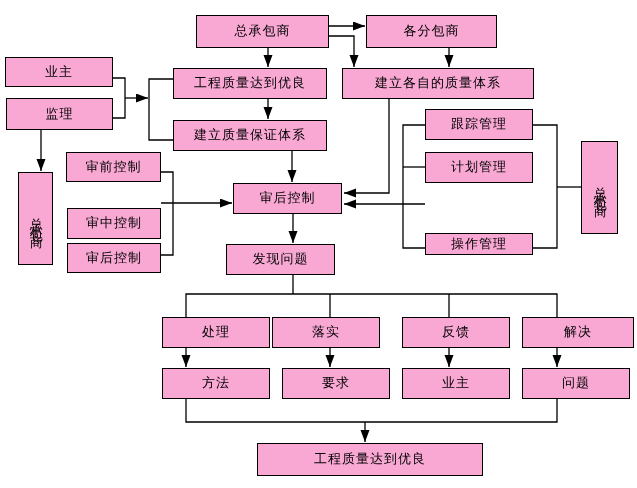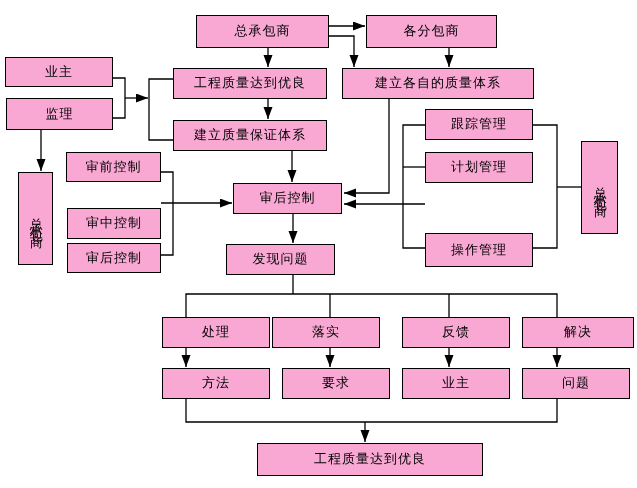--- a/index.html
+++ b/index.html
@@ -65,21 +65,21 @@
 
   <div class="node" style="left:196px;top:15px;width:133px;height:33px">总承包商</div>
   <div class="node" style="left:366px;top:15px;width:131px;height:33px">各分包商</div>
   <div class="node" style="left:5px;top:57px;width:108px;height:30px">业主</div>
   <div class="node" style="left:6px;top:98px;width:107px;height:32px">监理</div>
   <div class="node" style="left:173px;top:68px;width:154px;height:31px">工程质量达到优良</div>
   <div class="node" style="left:342px;top:68px;width:192px;height:31px">建立各自的质量体系</div>
   <div class="node" style="left:173px;top:120px;width:154px;height:31px">建立质量保证体系</div>
   <div class="node" style="left:425px;top:109px;width:108px;height:31px">跟踪管理</div>
   <div class="node" style="left:425px;top:152px;width:108px;height:31px">计划管理</div>
-  <div class="node" style="left:425px;top:233px;width:108px;height:34px">操作管理</div>
+  <div class="node" style="left:425px;top:233px;width:108px;height:22px">操作管理</div>
   <div class="node vert" style="left:18px;top:172px;width:35px;height:93px">总承包商</div>
   <div class="node vert" style="left:581px;top:141px;width:37px;height:93px">总承包商</div>
   <div class="node" style="left:66px;top:152px;width:95px;height:30px">审前控制</div>
   <div class="node" style="left:67px;top:208px;width:94px;height:31px">审中控制</div>
   <div class="node" style="left:67px;top:243px;width:94px;height:30px">审后控制</div>
   <div class="node" style="left:233px;top:183px;width:109px;height:31px">审后控制</div>
   <div class="node" style="left:226px;top:244px;width:109px;height:31px">发现问题</div>
   <div class="node" style="left:162px;top:317px;width:108px;height:31px">处理</div>
   <div class="node" style="left:272px;top:317px;width:108px;height:31px">落实</div>
   <div class="node" style="left:402px;top:317px;width:108px;height:31px">反馈</div>

